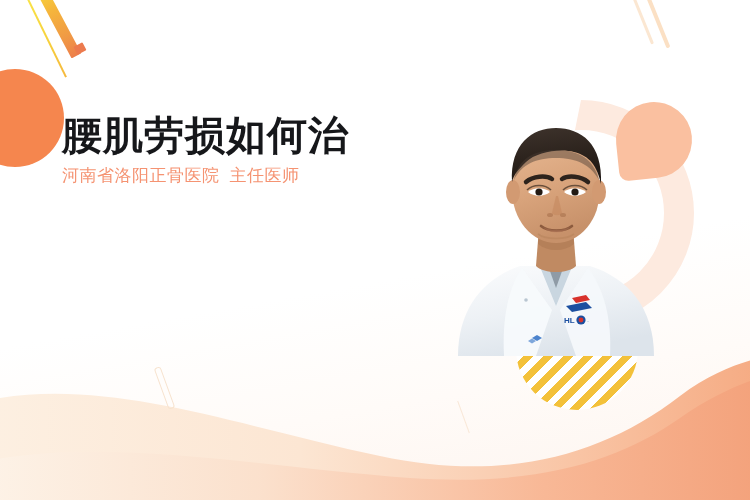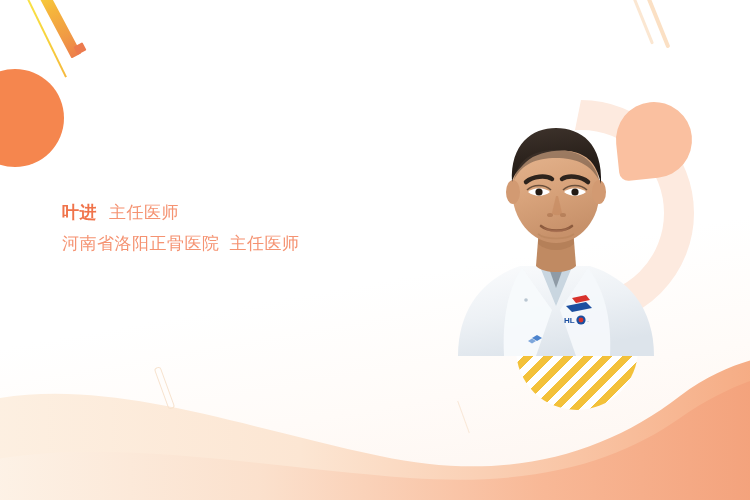--- a/index.html
+++ b/index.html
@@ -301,23 +301,21 @@
   <div class="deco" id="circle-orange"></div>
   <div class="deco" id="stripe-thin"></div>
   <div class="deco" id="stripe-thick"></div>
   <div class="deco" id="stripe-thick-tip"></div>
   <div class="deco" id="stripe-tr-1"></div>
   <div class="deco" id="stripe-tr-2"></div>
   <div class="deco" id="stripe-outline"></div>
   <div class="deco" id="stripe-outline-2"></div>
 
   <div id="text-block">
-
-    <div id="doctor-line">
-      <span id="doctor-name">叶进</span><span id="doctor-title">主任医师</span>
-    </div>
+    <h1 id="title">腰肌劳损如何治</h1>
+
 
     <div id="affiliation">
       <span>河南省洛阳正骨医院</span><span id="department">主任医师</span>
     </div>
   </div>
 
 </div>
 
 </body></html>

